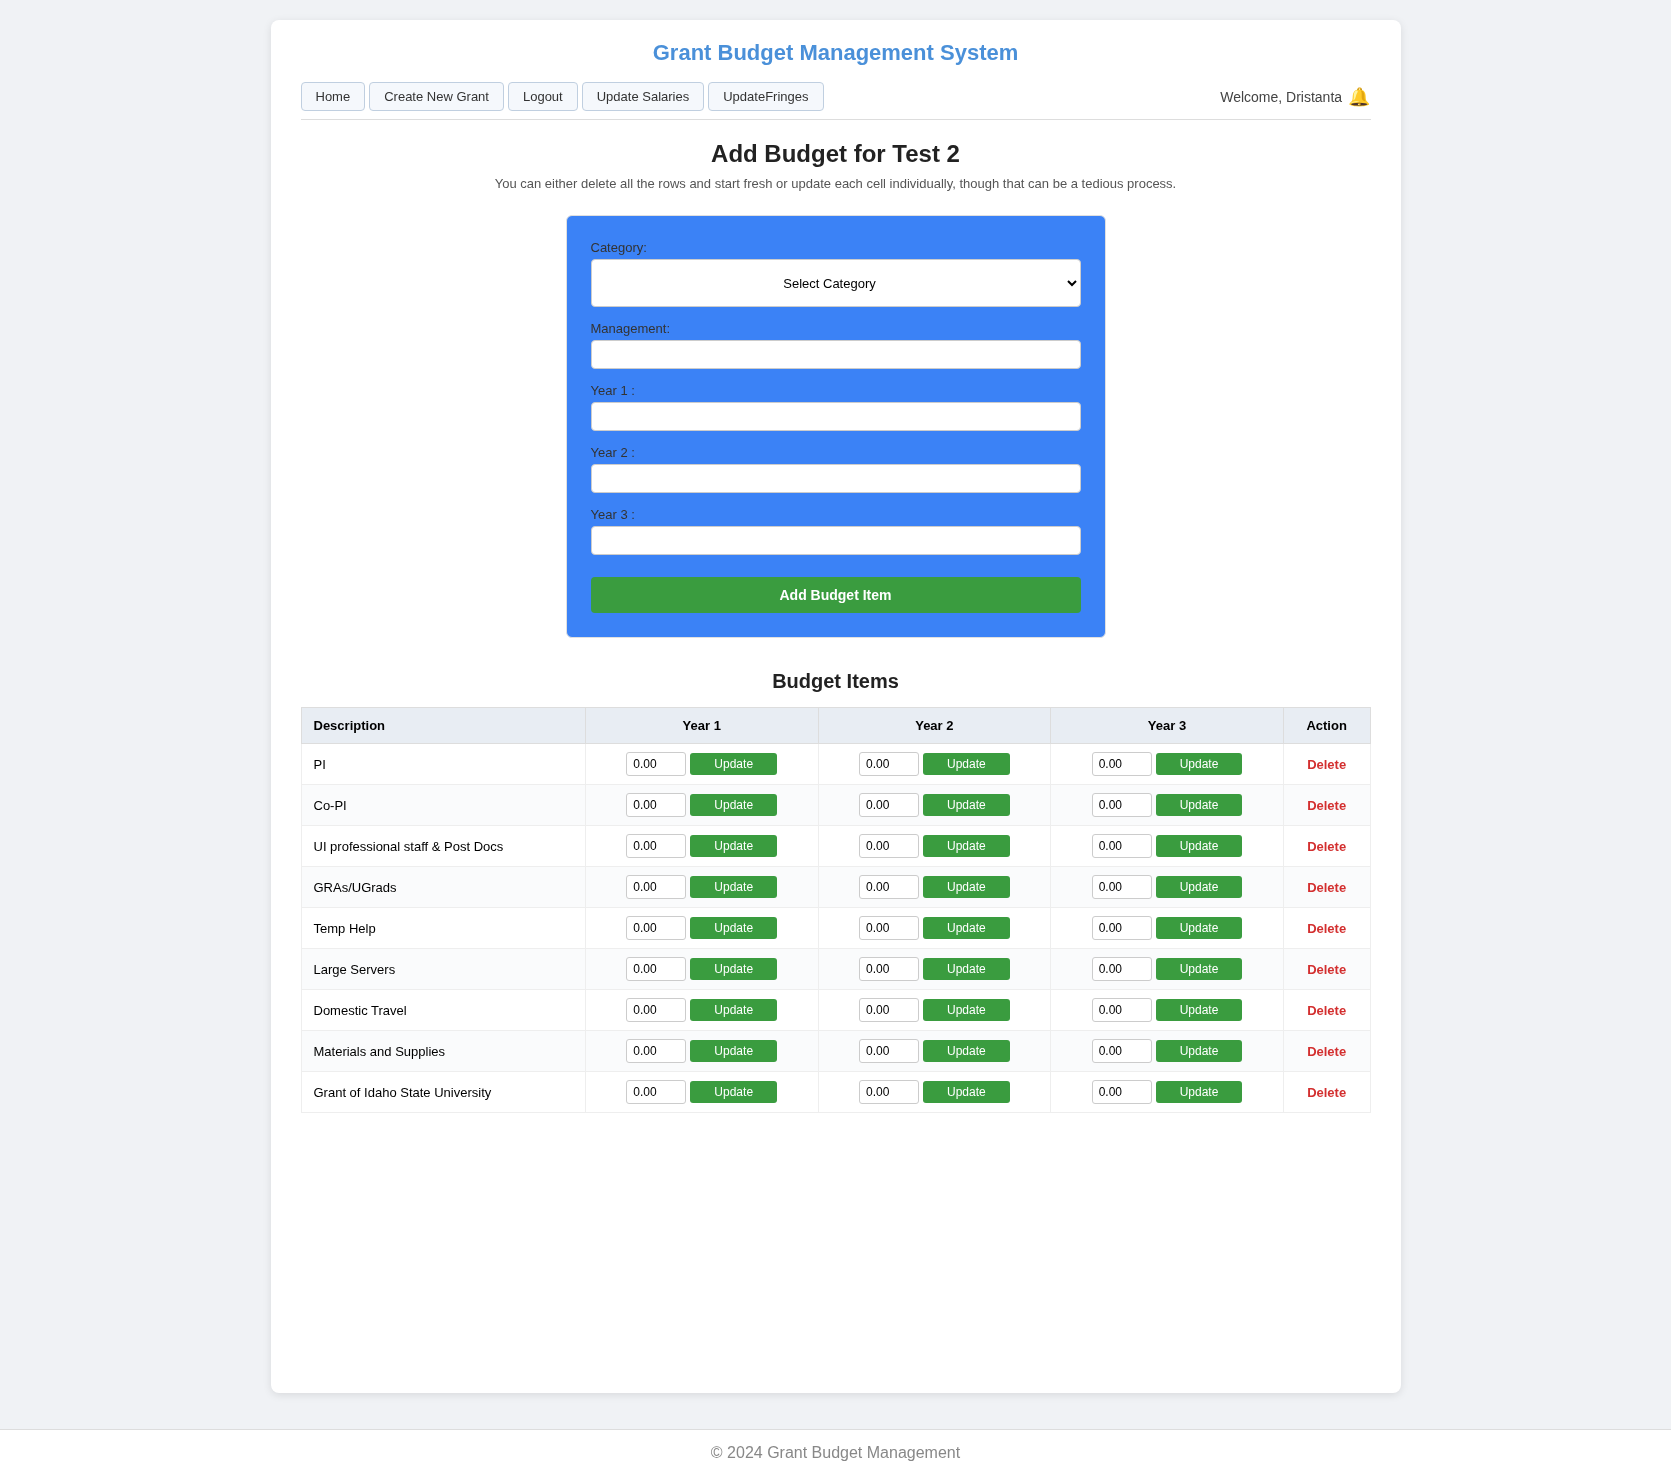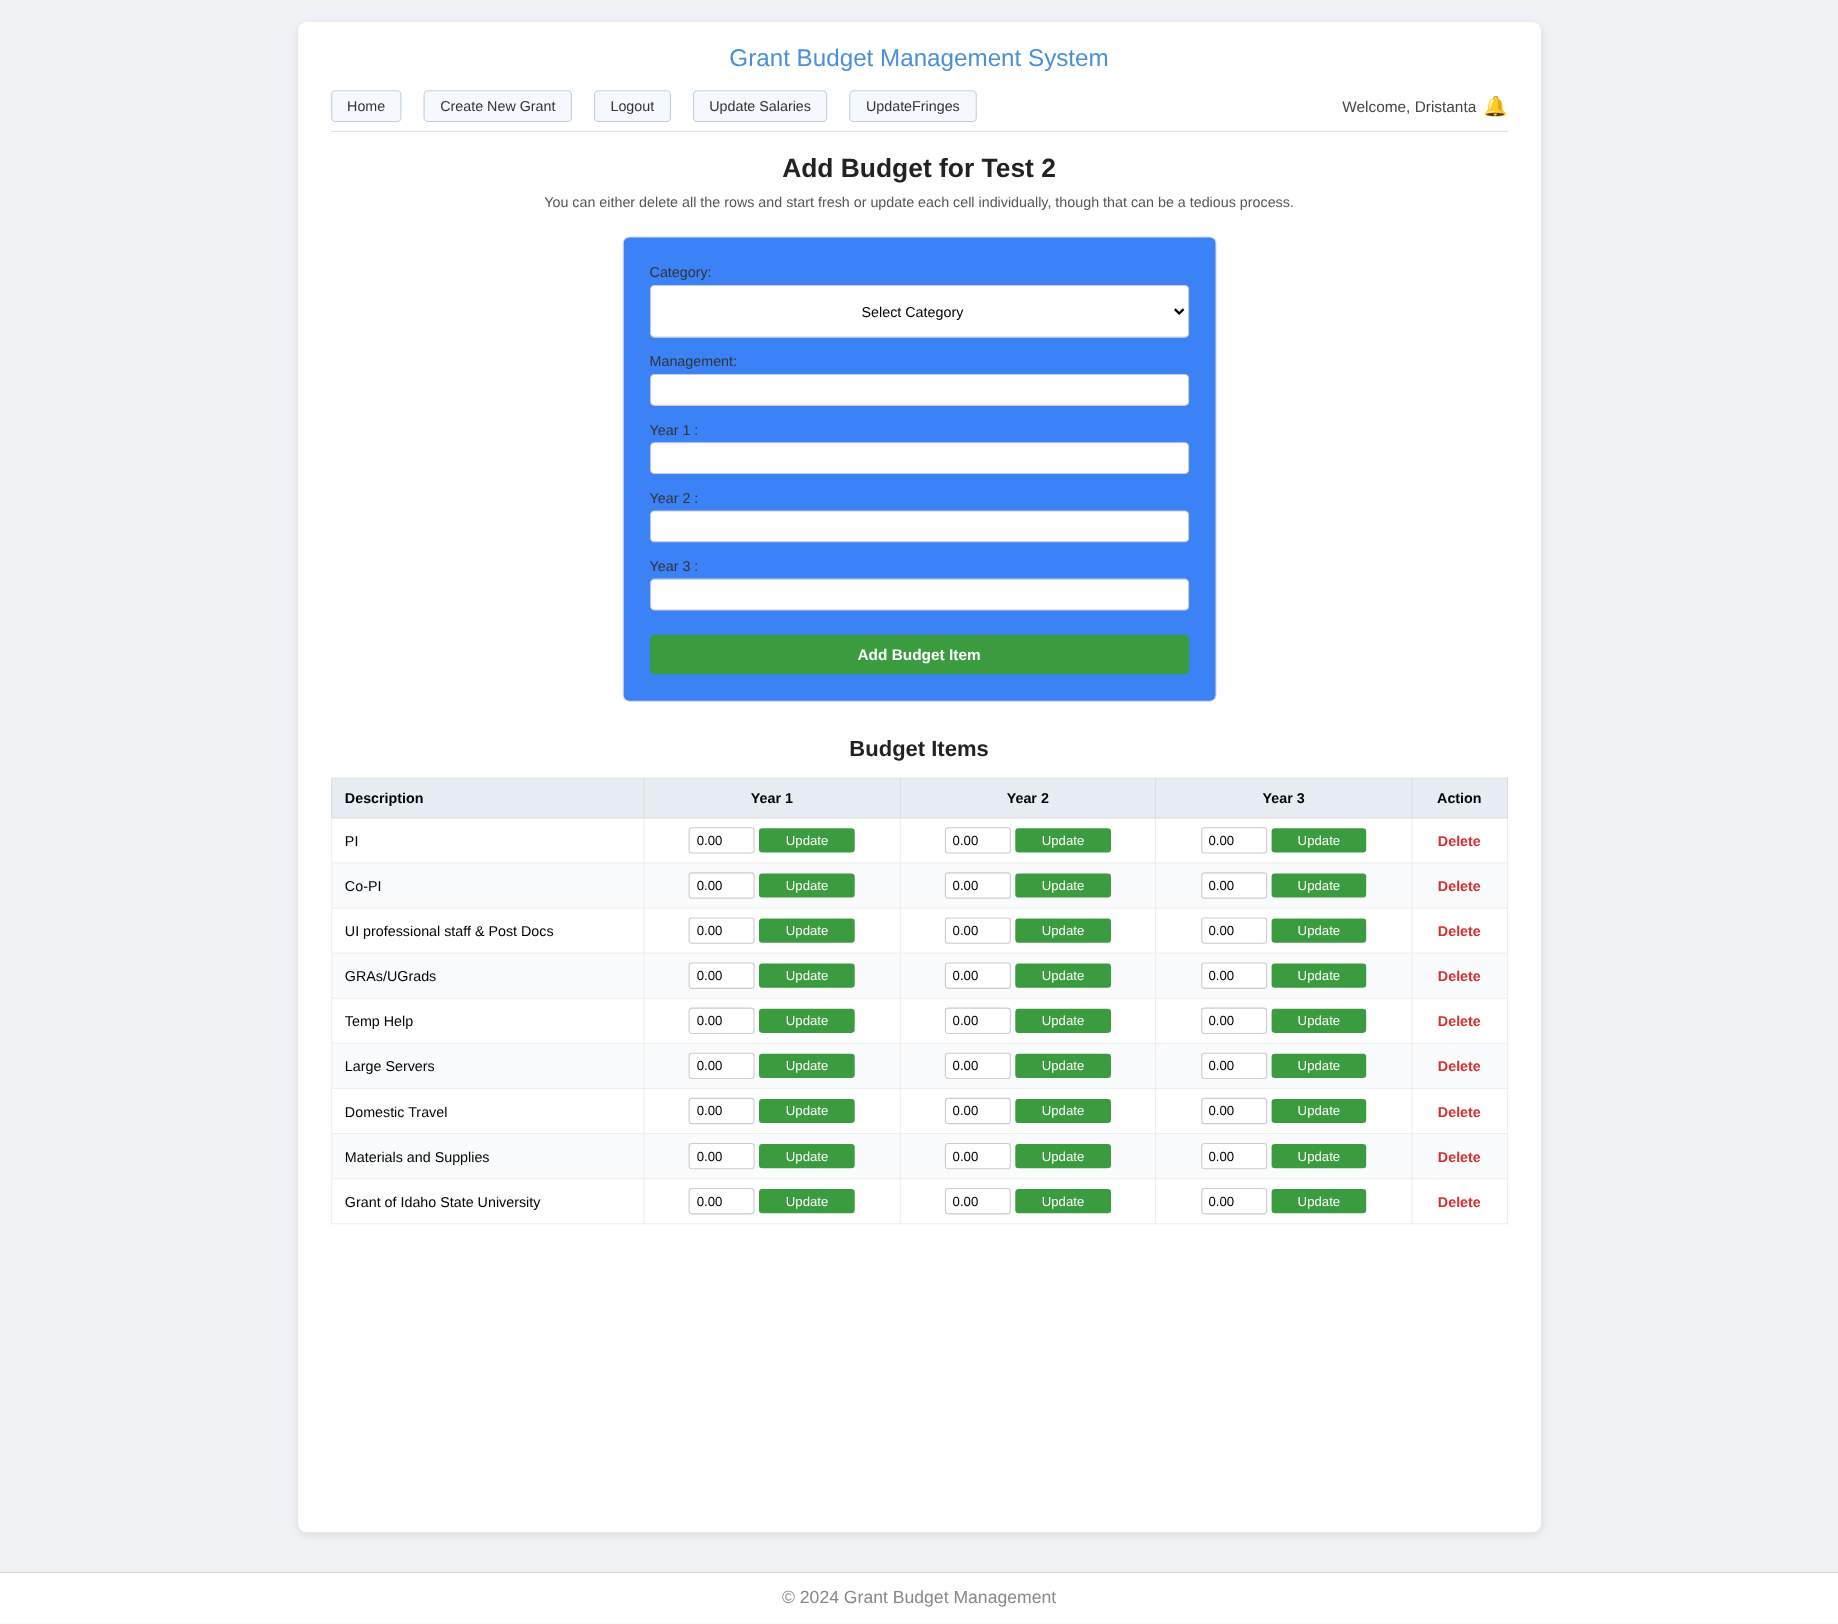--- a/index.html
+++ b/index.html
@@ -1,19 +1,19 @@
 <!DOCTYPE html>
 <html><head>
   <meta charset="utf-8">
   <style>
     * { box-sizing: border-box; margin: 0; padding: 0; }
     body { font-family: Arial, sans-serif; background: #f0f2f5; min-height: 100vh; display: flex; flex-direction: column; }
     .main-wrapper { flex: 1; display: flex; justify-content: center; padding: 20px; }
     .card { background: #fff; border-radius: 8px; box-shadow: 0 2px 8px rgba(0,0,0,0.1); width: 100%; max-width: 1130px; padding: 20px 30px 30px; }
-    .app-title { text-align: center; color: #4a90d9; font-size: 22px; font-weight: normal; margin-bottom: 16px; }
+    .app-title { text-align: center; color: #4a90d9; font-size: 22px; font-weight: bold; margin-bottom: 16px; }
     nav { display: flex; align-items: center; gap: 8px; margin-bottom: 8px; }
     nav .nav-btn { border: 1px solid #c0cfe0; background: #f5f8fc; color: #333; padding: 6px 14px; border-radius: 4px; cursor: pointer; font-size: 13px; }
     nav .welcome { margin-left: auto; font-size: 14px; color: #444; display: flex; align-items: center; gap: 6px; }
     nav .bell-icon { color: #f0b429; font-size: 18px; }
     .divider { border: none; border-top: 1px solid #ddd; margin: 8px 0 20px; }
     .page-title { text-align: center; font-size: 24px; font-weight: bold; color: #222; margin-bottom: 8px; }
     .page-subtitle { text-align: center; font-size: 13px; color: #555; margin-bottom: 24px; }
     .form-card { background: #3b82f6; border: 1px solid #e0e0e0; border-radius: 6px; padding: 24px 24px; max-width: 540px; margin: 0 auto 32px; }
     .form-group { margin-bottom: 14px; }
     .form-label { display: block; font-size: 13px; color: #333; margin-bottom: 4px; }
@@ -33,21 +33,21 @@
     footer { text-align: center; font-size: 16px; color: #888; padding: 14px; border-top: 1px solid #ddd; background: #fff; margin-top: 16px; }
   </style>
 </head>
 <body>
 
 <div class="main-wrapper">
   <div class="card">
     <div class="app-title">Grant Budget Management System</div>
     <nav>
 
-      <div id="nav-buttons" style="display:flex;gap:20px;align-items:center;">
+      <div id="nav-buttons" style="display:flex;gap:4px;align-items:center;">
           <button class="nav-btn">Home</button>
           <button class="nav-btn">Create New Grant</button>
           <button class="nav-btn">Logout</button>
           <button class="nav-btn">Update Salaries</button>
           <button class="nav-btn">UpdateFringes</button>
         </div>
       <div class="welcome">
         <span>Welcome, Dristanta</span>
         <span class="bell-icon">🔔</span>
       </div>

